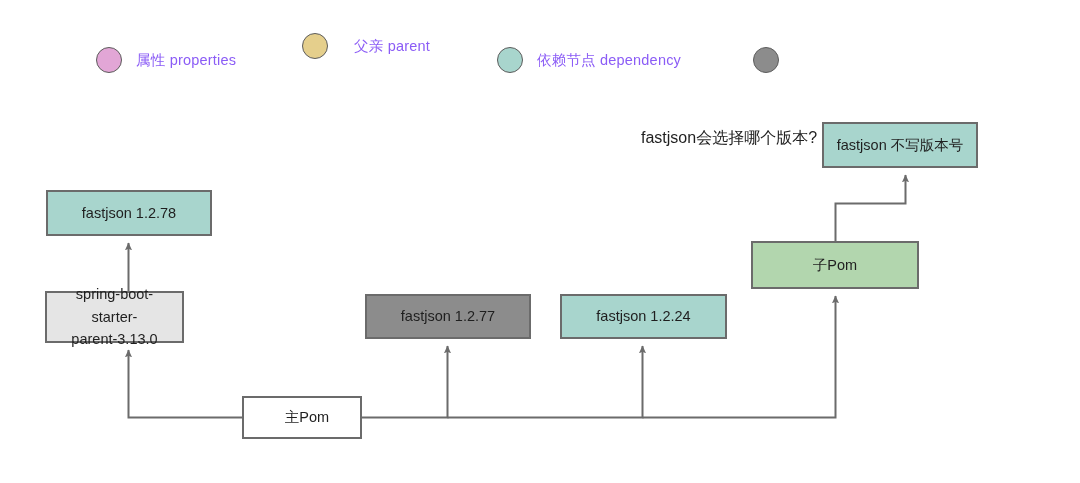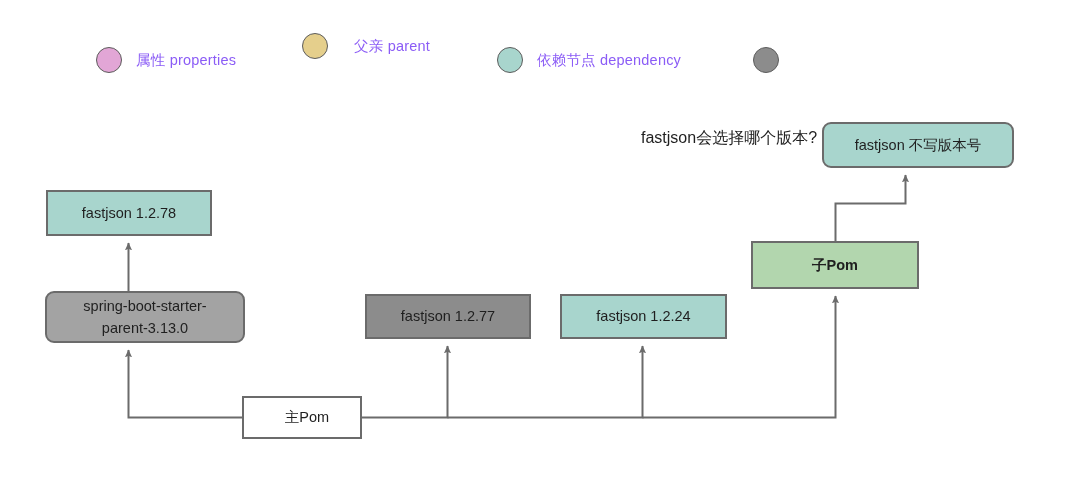--- a/index.html
+++ b/index.html
@@ -99,36 +99,36 @@
         <path d="M 128.5 291 L 128.5 243" fill="none" stroke="#6b6b6b" stroke-width="2" stroke-linejoin="miter" marker-end="url(#arrowhead)"></path>
         <path d="M 242 417.5 L 128.5 417.5 L 128.5 350" fill="none" stroke="#6b6b6b" stroke-width="2" stroke-linejoin="miter" marker-end="url(#arrowhead)"></path>
         <path d="M 362 417.5 L 447.5 417.5 L 447.5 346" fill="none" stroke="#6b6b6b" stroke-width="2" stroke-linejoin="miter" marker-end="url(#arrowhead)"></path>
         <path d="M 447.5 417.5 L 642.5 417.5 L 642.5 346" fill="none" stroke="#6b6b6b" stroke-width="2" stroke-linejoin="miter" marker-end="url(#arrowhead)"></path>
         <path d="M 642.5 417.5 L 835.5 417.5 L 835.5 296" fill="none" stroke="#6b6b6b" stroke-width="2" stroke-linejoin="miter" marker-end="url(#arrowhead)"></path>
         <path d="M 835.5 241 L 835.5 203.5 L 905.5 203.5 L 905.5 175" fill="none" stroke="#6b6b6b" stroke-width="2" stroke-linejoin="miter" marker-end="url(#arrowhead)"></path>
       </g>
   </svg>
 
   <div id="node-layer">
-      <div class="node" style="left: 822px; top: 122px; width: 192px; height: 46px; background: rgb(168, 213, 205); border-radius: 9px;">
+      <div class="node" style="left: 822px; top: 122px; width: 156px; height: 46px; background: rgb(168, 213, 205);">
         <div>
           <span>fastjson 不写版本号</span>
         </div>
       </div>
       <div class="node" style="left: 46px; top: 190px; width: 166px; height: 46px; background: rgb(168, 213, 205);">
         <div>
           <span>fastjson 1.2.78</span>
         </div>
       </div>
-      <div class="node" style="left: 751px; top: 241px; width: 168px; height: 48px; background: rgb(178, 214, 174); font-weight: bold;">
+      <div class="node" style="left: 751px; top: 241px; width: 168px; height: 48px; background: rgb(178, 214, 174);">
         <div>
           <span>子Pom</span>
         </div>
       </div>
-      <div class="node" style="left: 45px; top: 291px; width: 200px; height: 52px; background: #a3a3a3; border-radius: 9px;">
+      <div class="node" style="left: 45px; top: 291px; width: 139px; height: 52px; background: #e5e5e5;">
         <div>
           <span>spring-boot-starter-</span>
           <span>parent-3.13.0</span>
         </div>
       </div>
       <div class="node" style="left: 365px; top: 294px; width: 166px; height: 45px; background: rgb(140, 140, 140);">
         <div>
           <span>fastjson 1.2.77</span>
         </div>
       </div>

